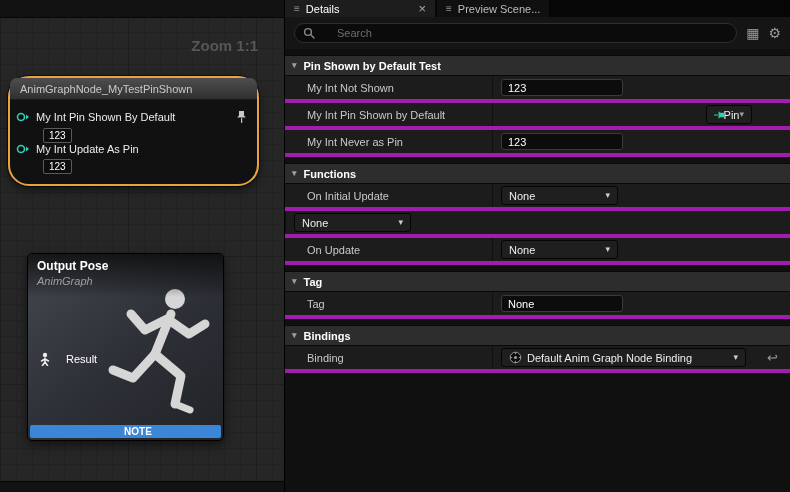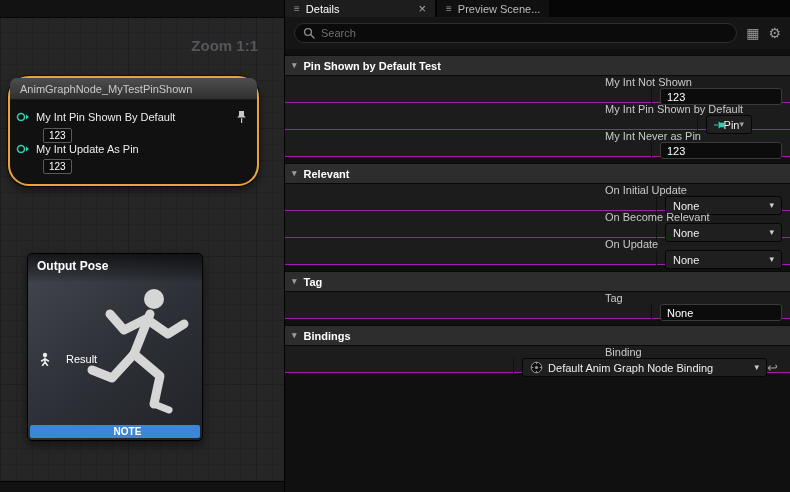--- a/index.html
+++ b/index.html
@@ -36,21 +36,21 @@
   .node1-body { padding: 10px 8px 10px 6px; }
   .pin-row { display: flex; align-items: center; gap: 6px; }
   .pin-label { font-size: 11px; color: #ececec; }
   .tack { margin-left: auto; margin-right: 2px; display: flex; }
   .pin-valuebox {
     display: inline-block; margin: 4px 0 0 27px; background: #0d0d0d; border: 1px solid #5a5a5a;
     border-radius: 2px; padding: 0 5px; height: 15px; line-height: 14px; font-size: 10px; color: #fff;
   }
 
   .node2 {
-    position: absolute; left: 27px; top: 253px; width: 176px; height: 188px;
+    position: absolute; left: 27px; top: 253px; width: 197px; height: 188px;
     border: 1px solid #000; border-radius: 5px; overflow: hidden;
     background: linear-gradient(140deg, #43474f 0%, #2c2f35 55%, #212328 100%);
     box-shadow: 0 4px 10px rgba(0,0,0,.5);
   }
   .node2-header { position: absolute; top: 0; left: 0; right: 0; padding: 5px 9px 10px; background: linear-gradient(rgba(8,8,8,.78), rgba(8,8,8,.25) 75%, transparent); }
   .node2-title { font-size: 12px; font-weight: bold; color: #fff; }
   .node2-sub { font-size: 11px; font-style: italic; color: #9aa0a6; margin-top: 2px; }
   .mannequin { position: absolute; right: 4px; top: 26px; }
   .result-row { position: absolute; left: 11px; top: 98px; display: flex; align-items: center; gap: 15px; color: #fff; font-size: 11px; }
   .note-bar {
@@ -60,33 +60,33 @@
 
   
   .details { flex: 1; display: flex; flex-direction: column; background: #131313; min-width: 0; }
   .tabbar { height: 17px; background: #060606; display: flex; gap: 2px; flex: none; }
   .tab { display: flex; align-items: center; gap: 6px; padding: 0 9px; font-size: 11px; color: #bdbdbd; background: #101010; }
   .tab.active { background: #1d1d1d; color: #fff; width: 150px; }
   .tab-icon { color: #8f8f8f; font-size: 10px; }
   .tab-close { margin-left: auto; color: #a8a8a8; font-size: 13px; line-height: 1; }
 
   .searchrow { display: flex; align-items: center; gap: 9px; padding: 6px 9px; background: #151515; flex: none; }
-  .searchbox { flex: 1; display: flex; align-items: center; gap: 6px; height: 20px; background: #0b0b0b; border: 1px solid #2e2e2e; border-radius: 10px; padding: 0 8px; }
+  .searchbox { flex: 1; display: flex; align-items: center; gap: 22px; height: 20px; background: #0b0b0b; border: 1px solid #2e2e2e; border-radius: 10px; padding: 0 8px; }
   .searchbox input { flex: 1; background: transparent; border: none; outline: none; color: #ddd; font-size: 11px; font-family: "Liberation Sans", sans-serif; min-width: 0; }
   .searchbox input::placeholder { color: #6f6f6f; }
   .icon-btn { color: #9a9a9a; font-size: 14px; line-height: 1; }
 
   .props { flex: 1; background: #101010; overflow: hidden; }
   .section-header {
     display: flex; align-items: center; gap: 7px; height: 21px; margin-top: 6px;
     background: #2d2d2d; border-top: 1px solid #090909; border-bottom: 1px solid #090909;
     padding: 0 7px; font-size: 11px; font-weight: bold; color: #fff;
   }
   .chev { color: #9e9e9e; font-size: 9px; line-height: 1; }
-  .prow { display: flex; align-items: flex-end; height: 27px; background: #1c1c1c; border-bottom: 1px solid #a21caf; flex-direction: column; }
+  .prow { display: flex; align-items: center; height: 27px; background: #1c1c1c; border-bottom: 4px solid #a21caf; }
   .plabel { width: 207px; padding-left: 22px; font-size: 11px; color: #c9c9c9; flex: none; white-space: nowrap; overflow: hidden; }
   .pvalue { flex: 1; display: flex; align-items: center; height: 100%; padding: 0 8px; border-left: 1px solid #101010; min-width: 0; }
   .txt {
     width: 122px; height: 17px; background: #0c0c0c; border: 1px solid #3a3a3a; border-radius: 3px;
     color: #fff; font-size: 11px; padding: 0 6px; font-family: "Liberation Sans", sans-serif; outline: none;
   }
   .combo {
     display: flex; align-items: center; gap: 5px; width: 117px; height: 19px; background: #1f1f1f;
     border: 1px solid #060606; border-radius: 3px; padding: 0 7px; font-size: 11px; color: #ededed;
   }
@@ -152,20 +152,21 @@
           <path d="M72 40 L92 54 L108 44"></path>
           <path d="M72 38 L48 50 L34 34"></path>
           <path d="M58 74 L84 96 L78 124"></path>
           <path d="M58 74 L36 98 L16 90"></path>
         </g>
         <path d="M78 124 L93 130" stroke="#d6d6d6" stroke-width="7" stroke-linecap="round" fill="none"></path>
         <circle cx="78" cy="19" r="10" fill="#d6d6d6"></circle>
       </svg>
       <div class="node2-header">
         <div class="node2-title">Output Pose</div>
+        <div class="node2-sub">AnimGraph</div>
       </div>
       <div class="result-row">
         <span style="display:flex;">
           <svg width="12" height="14" viewBox="0 0 12 14">
               <circle cx="6" cy="3" r="2.2" fill="#ececec"></circle>
               <path d="M6 6 L6 10 M6 7 L2.5 9 M6 7 L9.5 9 M6 10 L3.5 13.5 M6 10 L8.5 13.5" stroke="#ececec" stroke-width="1.5" stroke-linecap="round" fill="none"></path>
             </svg>
         </span>
         <span>Result</span>
       </div>
@@ -228,33 +229,32 @@
       </div>
       <div class="prow">
         <div class="plabel">My Int Never as Pin</div>
         <div class="pvalue">
           <input class="txt" value="123" style="">
         </div>
       </div>
 
       <div class="section-header">
         <span class="chev">▾</span>
-        <span>Relevant</span>
+        <span>Functions</span>
       </div>
       <div class="prow">
         <div class="plabel">On Initial Update</div>
         <div class="pvalue">
           <div class="combo">
             <span>None</span>
             <span class="chev">▾</span>
           </div>
         </div>
       </div>
       <div class="prow">
-        <div class="plabel">On Become Relevant</div>
         <div class="pvalue">
           <div class="combo">
             <span>None</span>
             <span class="chev">▾</span>
           </div>
         </div>
       </div>
       <div class="prow">
         <div class="plabel">On Update</div>
         <div class="pvalue">

